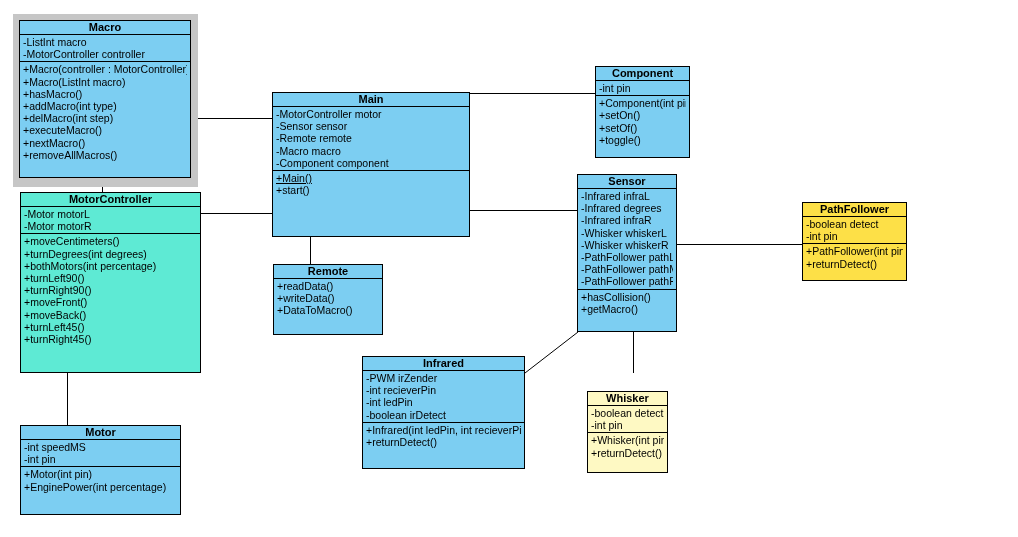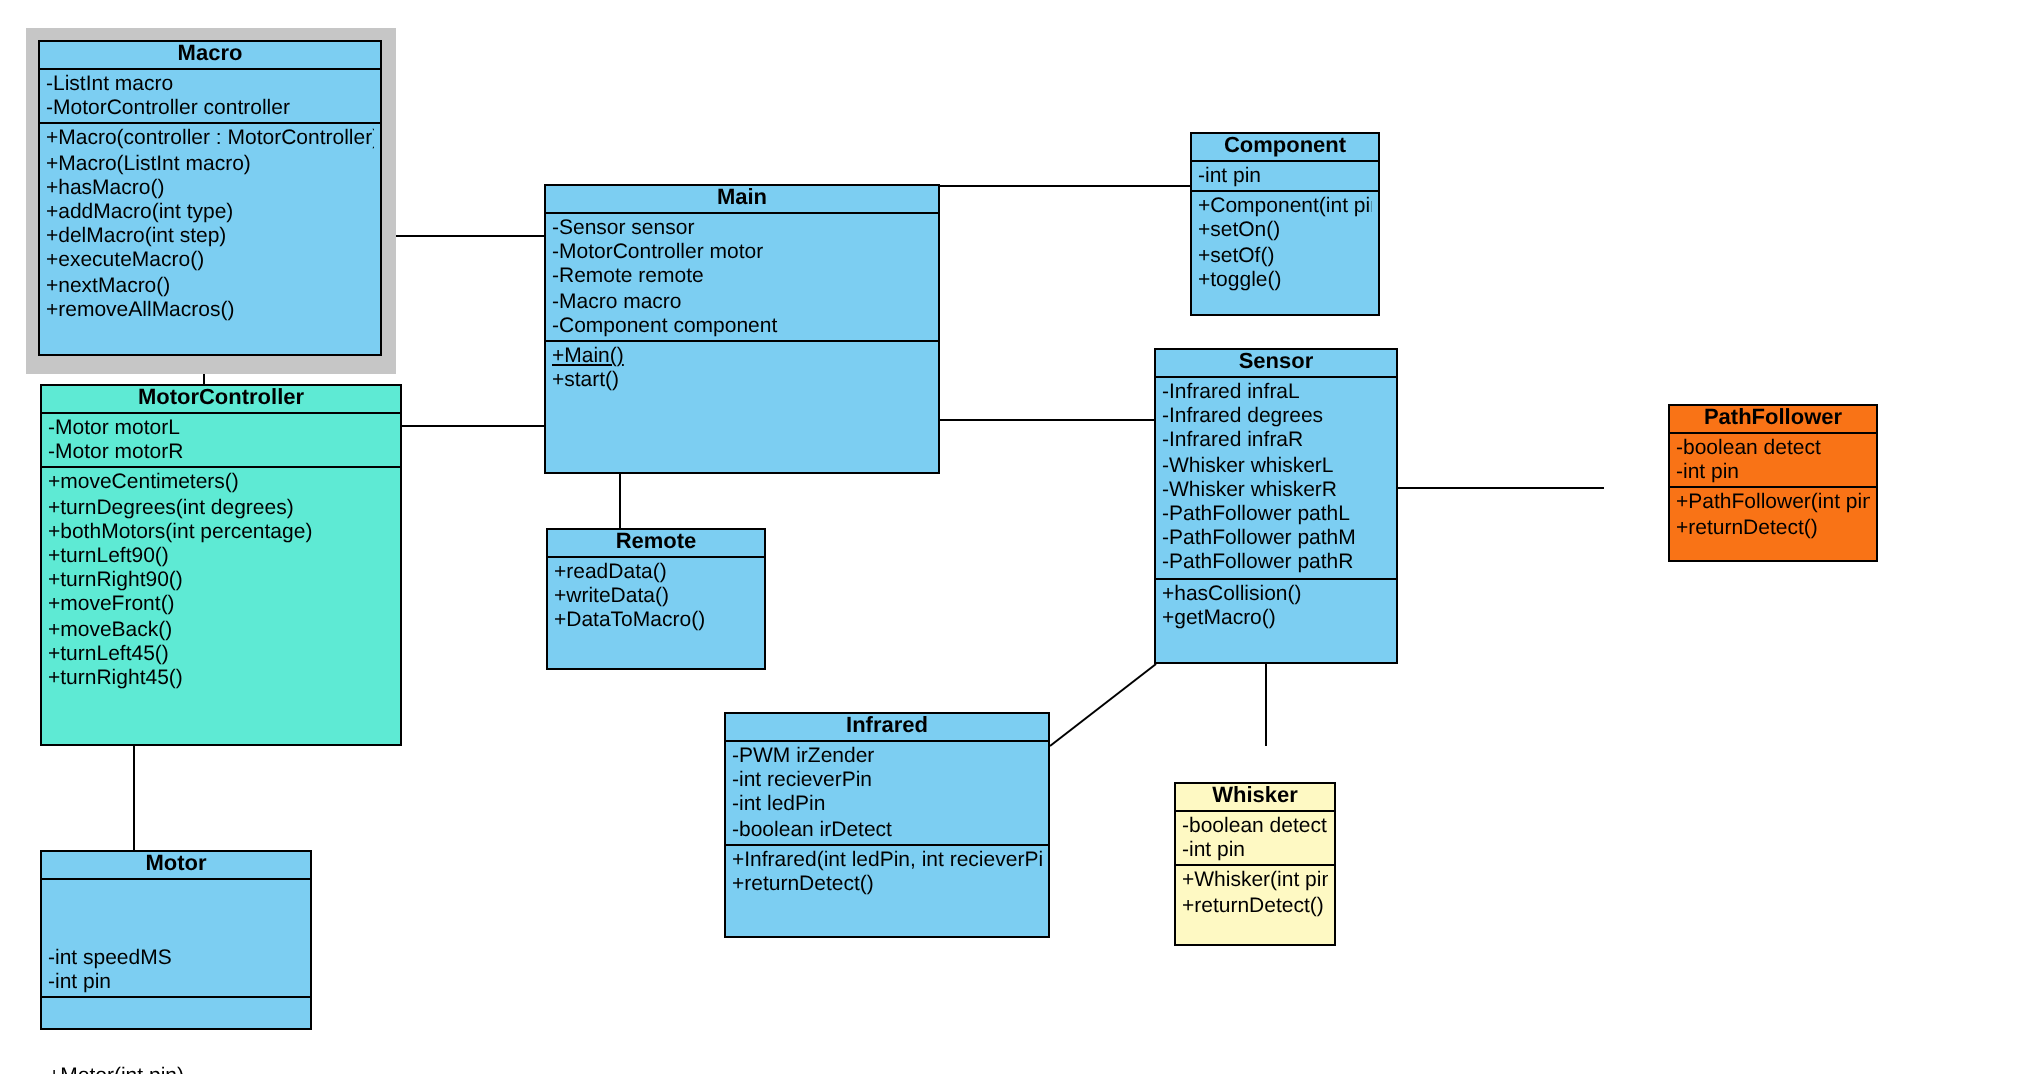--- a/index.html
+++ b/index.html
@@ -112,36 +112,36 @@
           <div class="uml-row">+turnDegrees(int degrees)</div>
           <div class="uml-row">+bothMotors(int percentage)</div>
           <div class="uml-row">+turnLeft90()</div>
           <div class="uml-row">+turnRight90()</div>
           <div class="uml-row">+moveFront()</div>
           <div class="uml-row">+moveBack()</div>
           <div class="uml-row">+turnLeft45()</div>
           <div class="uml-row">+turnRight45()</div>
         </div>
       </div>
-      <div class="uml-class" style="left: 20px; top: 425px; width: 136px; height: 90px; background: rgb(124, 206, 242); border-color: rgb(0, 0, 0); gap: 32px;">
+      <div class="uml-class" style="left: 20px; top: 425px; width: 161px; height: 90px; background: rgb(124, 206, 242); border-color: rgb(0, 0, 0);">
         <div class="uml-title">Motor</div>
         <div class="uml-attrs">
           <div class="uml-row">-int speedMS</div>
           <div class="uml-row">-int pin</div>
         </div>
         <div class="uml-methods">
           <div class="uml-row">+Motor(int pin)</div>
           <div class="uml-row">+EnginePower(int percentage)</div>
         </div>
       </div>
       <div class="uml-class" style="left: 272px; top: 92px; width: 198px; height: 145px; background: rgb(124, 206, 242); border-color: rgb(0, 0, 0);">
         <div class="uml-title">Main</div>
         <div class="uml-attrs">
+          <div class="uml-row">-MotorController motor</div>
           <div class="uml-row">-Sensor sensor</div>
-          <div class="uml-row">-MotorController motor</div>
           <div class="uml-row">-Remote remote</div>
           <div class="uml-row">-Macro macro</div>
           <div class="uml-row">-Component component</div>
         </div>
         <div class="uml-methods">
           <div class="uml-row static-underline">+Main()</div>
           <div class="uml-row">+start()</div>
         </div>
       </div>
       <div class="uml-class" style="left: 273px; top: 264px; width: 110px; height: 71px; background: rgb(124, 206, 242); border-color: rgb(0, 0, 0);">
@@ -157,38 +157,38 @@
         <div class="uml-attrs">
           <div class="uml-row">-int pin</div>
         </div>
         <div class="uml-methods">
           <div class="uml-row">+Component(int pin)</div>
           <div class="uml-row">+setOn()</div>
           <div class="uml-row">+setOf()</div>
           <div class="uml-row">+toggle()</div>
         </div>
       </div>
-      <div class="uml-class" style="left: 577px; top: 174px; width: 122px; height: 158px; background: rgb(124, 206, 242); border-color: rgb(0, 0, 0);">
+      <div class="uml-class" style="left: 577px; top: 174px; width: 100px; height: 158px; background: rgb(124, 206, 242); border-color: rgb(0, 0, 0);">
         <div class="uml-title">Sensor</div>
         <div class="uml-attrs">
           <div class="uml-row">-Infrared infraL</div>
           <div class="uml-row">-Infrared degrees</div>
           <div class="uml-row">-Infrared infraR</div>
           <div class="uml-row">-Whisker whiskerL</div>
           <div class="uml-row">-Whisker whiskerR</div>
           <div class="uml-row">-PathFollower pathL</div>
           <div class="uml-row">-PathFollower pathM</div>
           <div class="uml-row">-PathFollower pathR</div>
         </div>
         <div class="uml-methods">
           <div class="uml-row">+hasCollision()</div>
           <div class="uml-row">+getMacro()</div>
         </div>
       </div>
-      <div class="uml-class" style="left: 834px; top: 202px; width: 105px; height: 79px; background: #f97316; border-color: rgb(0, 0, 0);">
+      <div class="uml-class" style="left: 802px; top: 202px; width: 105px; height: 79px; background: #fde047; border-color: rgb(0, 0, 0);">
         <div class="uml-title">PathFollower</div>
         <div class="uml-attrs">
           <div class="uml-row">-boolean detect</div>
           <div class="uml-row">-int pin</div>
         </div>
         <div class="uml-methods">
           <div class="uml-row">+PathFollower(int pin)</div>
           <div class="uml-row">+returnDetect()</div>
         </div>
       </div>

